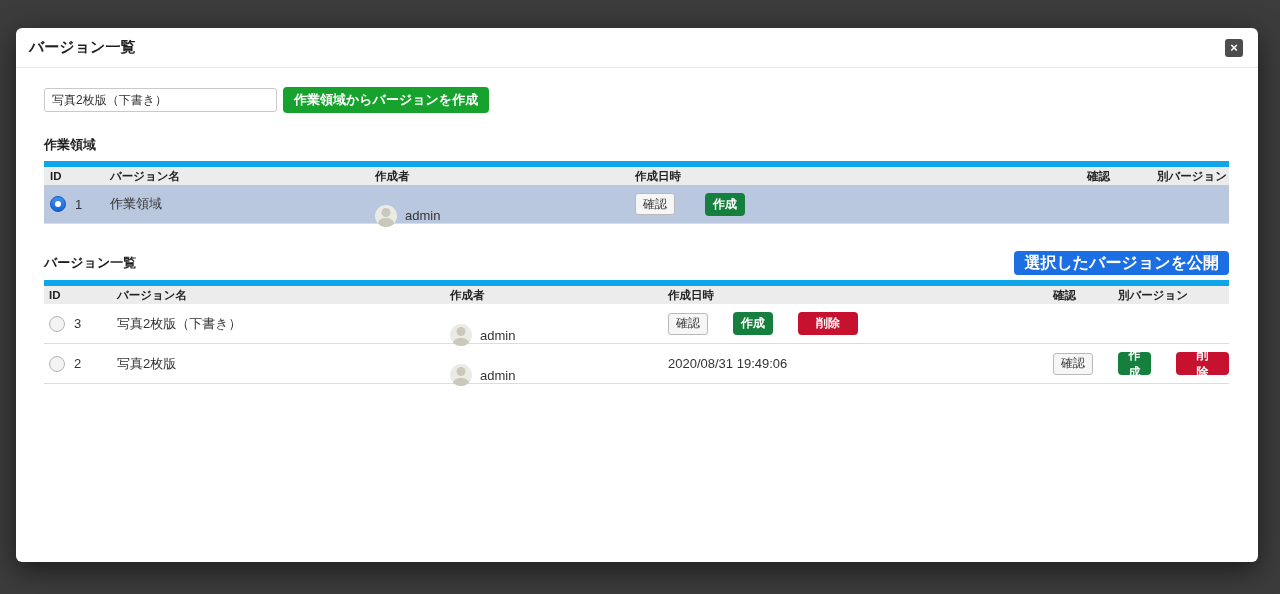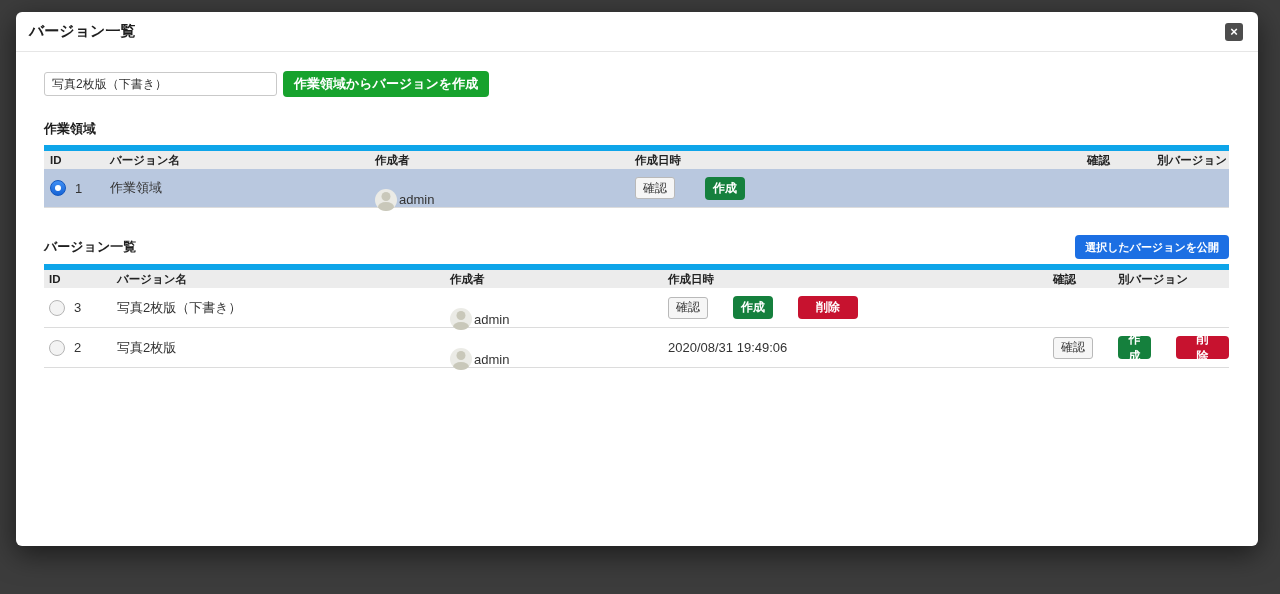--- a/index.html
+++ b/index.html
@@ -5,21 +5,21 @@
   * { box-sizing: border-box; margin: 0; padding: 0; }
   html, body { width: 1280px; height: 594px; }
   body {
     background: #3c3c3c;
     font-family: "Liberation Sans", "DejaVu Sans", sans-serif;
     position: relative;
     overflow: hidden;
   }
   .modal {
     position: absolute;
-    left: 16px; top: 12px;
+    left: 16px; top: 28px;
     width: 1242px; height: 534px;
     background: #ffffff;
     border-radius: 6px;
     box-shadow: 0 8px 28px rgba(0,0,0,0.55);
   }
   .modal-header {
     height: 40px;
     display: flex; align-items: center; justify-content: space-between;
     padding: 0 15px 0 13px;
     border-bottom: 1px solid #e6e6e6;
@@ -43,21 +43,21 @@
   }
   .btn { border: none; cursor: pointer; font-family: Liberation Sans, sans-serif; display: inline-flex; align-items: center; justify-content: center; }
   .btn-green-lg {
     height: 26px; padding: 0 11px;
     background: #17a22d; color: #fff;
     font-size: 13px; font-weight: bold; border-radius: 4px;
   }
   .btn-blue {
     height: 24px; padding: 0 10px;
     background: #1c6fe3; color: #fff;
-    font-size: 11px; font-weight: bold; border-radius: 4px;
+    font-size: 16px; font-weight: bold; border-radius: 4px;
   }
   .btn-confirm {
     height: 22px; padding: 0 7px;
     background: #f6f6f6; color: #333;
     border: 1px solid #b9b9b9; border-radius: 3px;
     font-size: 12px;
   }
   .btn-create {
     height: 23px; padding: 0 8px;
     background: #15803d; color: #fff;
@@ -101,21 +101,21 @@
 
   
   .t2-id { width: 73px; padding-left: 5px; }
   .t2-name { width: 333px; }
   .t2-creator { width: 218px; }
   .t2-date { width: 385px; }
   .t2-confirm { width: 65px; }
   .t2-other { flex: 1; }
 
   .cell-id { display: flex; align-items: center; gap: 9px; }
-  .cell-creator { display: flex; align-items: center; gap: 2px; margin-top: 23px; }
+  .cell-creator { display: flex; align-items: center; gap: 8px; margin-top: 23px; }
   .cell-actions { display: flex; align-items: center; gap: 25px; }
 
   .radio { width: 16px; height: 16px; border-radius: 50%; position: relative; flex: none; cursor: pointer; }
   .radio.on { background: linear-gradient(#4190f4, #1563d6); border: 1px solid #1256be; }
   .radio.on::after {
     content: ""; position: absolute; width: 6px; height: 6px; border-radius: 50%;
     background: #fff; top: 50%; left: 50%; transform: translate(-50%, -50%);
   }
   .radio.off { background: #f3f3f3; border: 1px solid #b5b5b5; }
 

